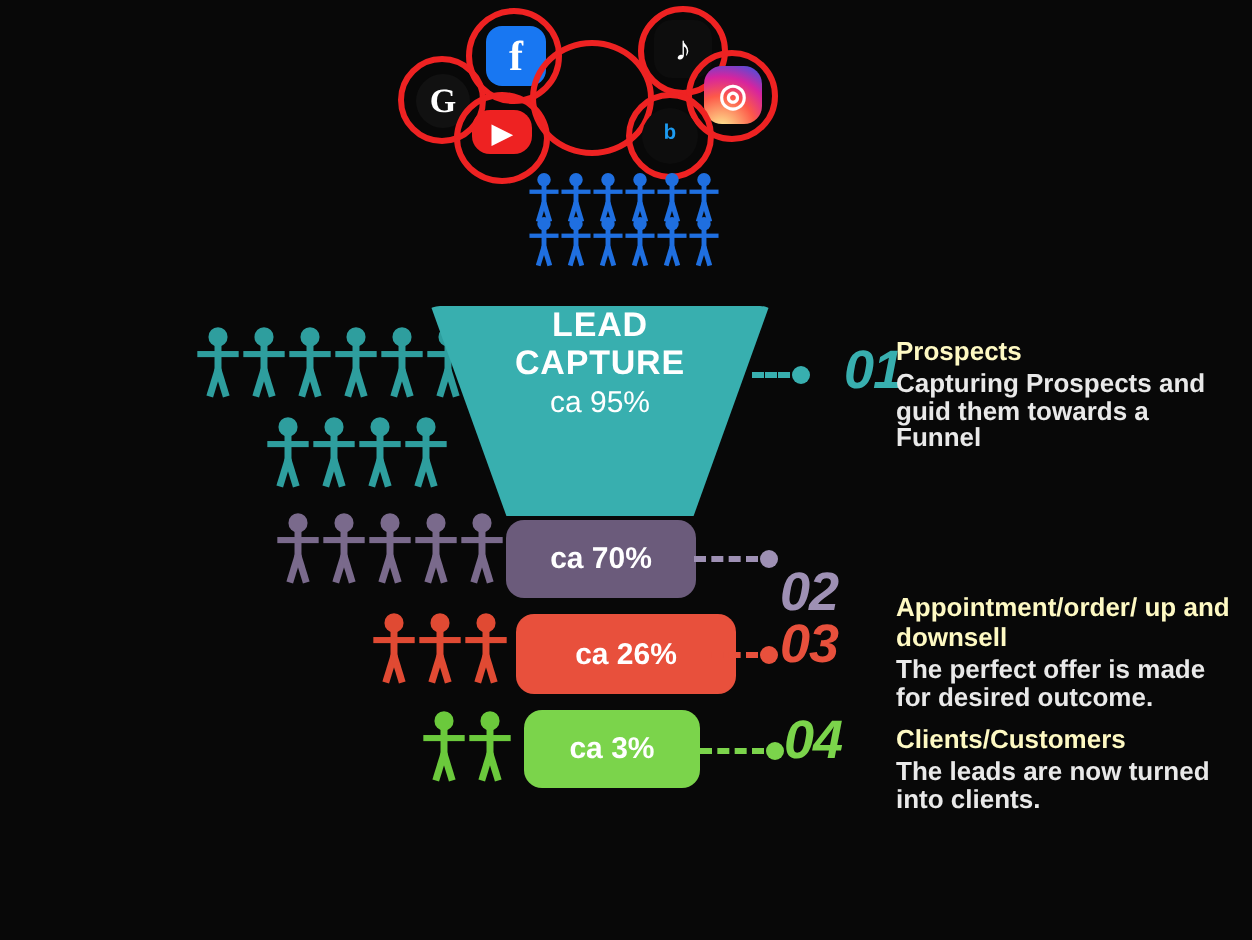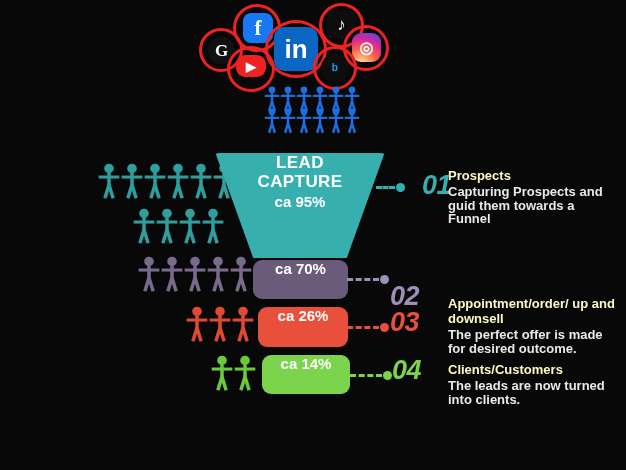--- a/index.html
+++ b/index.html
@@ -55,30 +55,30 @@
     clip-path: polygon(3% 0%, 97% 0%, 76% 100%, 24% 100%);
     border-radius: 10px;
   }
   #funnel .labels {
     position: absolute; inset: 0;
     display: flex; flex-direction: column;
     align-items: center; 
     color: #ffffff;
   }
   #funnel .t1 { font-size: 17px; font-weight: bold; letter-spacing: .4px; line-height: 19px; }
-  #funnel .t2 { font-size: 15px; font-weight: bold; margin-top: 2px; }
+  #funnel .t2 { font-size: 15px; font-weight: normal; margin-top: 2px; }
 
   .bar {
     position: absolute;
     border-radius: 9px;
-    display: flex; align-items: flex-start; justify-content: center;
+    display: flex; align-items: center; justify-content: center;
     color: #ffffff; font-weight: bold; font-size: 15px;
   }
   #bar-leads       { left: 253px; top: 260px; width: 95px;  height: 39px; background: #6B5B7B; }
-  #bar-appointment { left: 258px; top: 307px; width: 90px;  height: 40px; background: #E8503C; }
+  #bar-appointment { left: 258px; top: 307px; width: 110px;  height: 40px; background: #E8503C; }
   #bar-clients     { left: 262px; top: 355px; width: 88px;  height: 39px; background: #7BD44B; }
 
   
   .connector { position: absolute; display: flex; align-items: center; }
   .connector .dash {
     flex: 1 1 auto; height: 0;
     border-top: 3px dashed currentColor;
   }
   .connector .dot {
     width: 9px; height: 9px; border-radius: 50%;
@@ -125,21 +125,20 @@
     <div class="social-ring" style="left: 4px; top: 26px; width: 44px; height: 44px; border-color: rgb(238, 34, 34);"></div>
     <div class="social-icon si-gg" style="left:13px; top:35px; width:27px; height:27px; font-size:17px; font-family:'Liberation Serif',serif;">G</div>
 
     <div class="social-ring" style="left: 38px; top: 2px; width: 48px; height: 48px; border-color: rgb(238, 34, 34);"></div>
     <div class="social-icon si-fb" style="left:48px; top:11px; width:30px; height:30px; font-size:21px; font-family:'Liberation Serif',serif;">f</div>
 
     <div class="social-ring" style="left: 124px; top: 1px; width: 45px; height: 45px; border-color: rgb(238, 34, 34);"></div>
     <div class="social-icon si-tt" style="left:132px; top:8px; width:29px; height:29px; font-size:17px;">♪</div>
 
     <div class="social-ring" style="left: 70px; top: 18px; width: 62px; height: 58px; border-color: rgb(238, 34, 34);"></div>
-    <div class="social-icon si-li" style="left:79px; top:25px; width:44px; height:44px; font-size:26px;">in</div>
 
     <div class="social-ring" style="left: 148px; top: 23px; width: 46px; height: 46px; border-color: rgb(238, 34, 34);"></div>
     <div class="social-icon si-ig" style="left:157px; top:31px; width:29px; height:29px; font-size:16px;">◎</div>
 
     <div class="social-ring" style="left: 32px; top: 44px; width: 48px; height: 46px; border-color: rgb(238, 34, 34);"></div>
     <div class="social-icon si-yt" style="left:41px; top:53px; width:30px; height:22px; font-size:13px;">▶</div>
 
     <div class="social-ring" style="left: 118px; top: 44px; width: 44px; height: 44px; border-color: rgb(238, 34, 34);"></div>
     <div class="social-icon si-tw" style="left:126px; top:52px; width:28px; height:28px; font-size:15px; color:#1d9bf0;">ᵇ</div>
   </div>
@@ -457,21 +456,21 @@
     </div>
   </div>
 
   <div class="bar" id="bar-leads" style="background: rgb(107, 91, 123);">
     <span>ca 70%</span>
   </div>
   <div class="bar" id="bar-appointment" style="background: rgb(232, 80, 60);">
     <span>ca 26%</span>
   </div>
   <div class="bar" id="bar-clients" style="background: rgb(123, 212, 75);">
-    <span>ca 14%</span>
+    <span>ca 3%</span>
   </div>
 
   <div class="connector" id="conn-01" style="color: rgb(56, 175, 175);">
     <span class="dash"></span>
     <span class="dot"></span>
   </div>
   <div class="connector" id="conn-02" style="color: rgb(158, 144, 180);">
     <span class="dash"></span>
     <span class="dot"></span>
   </div>

